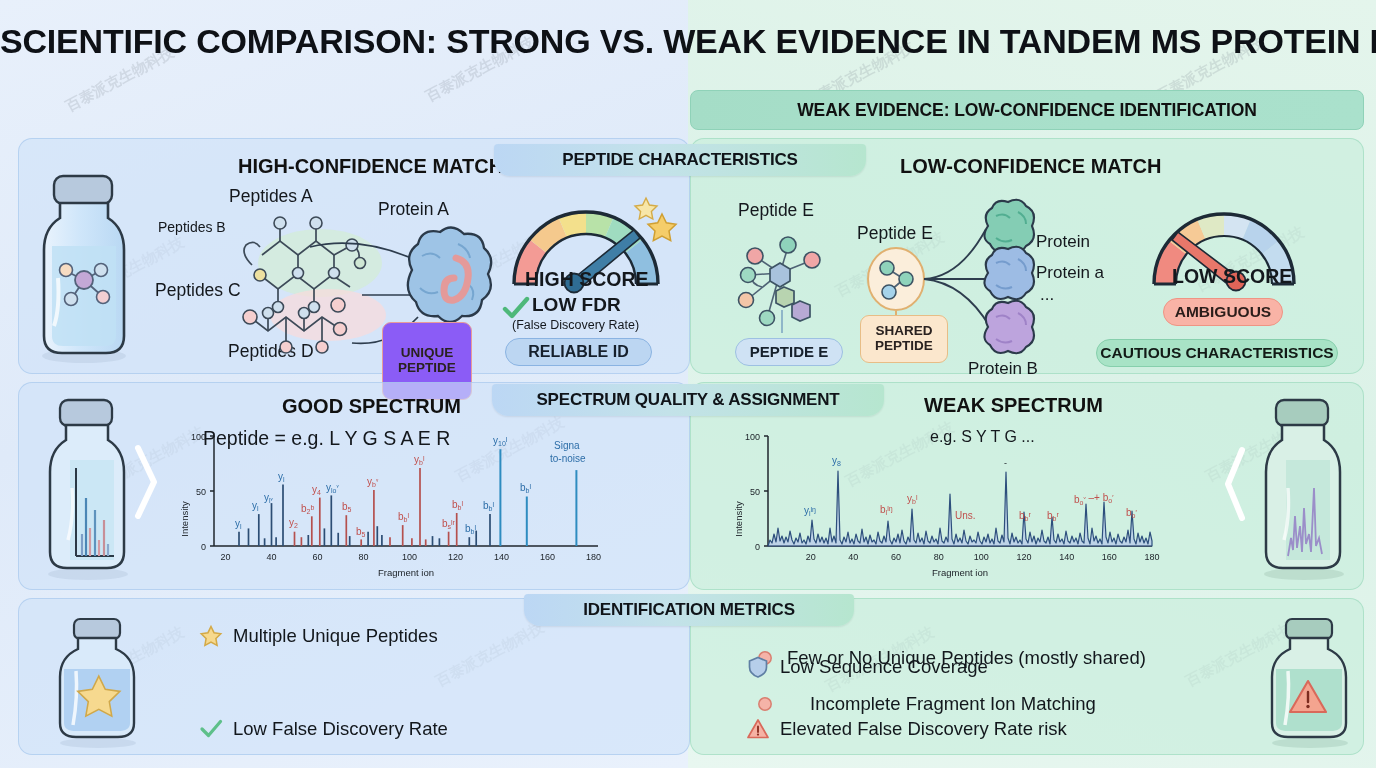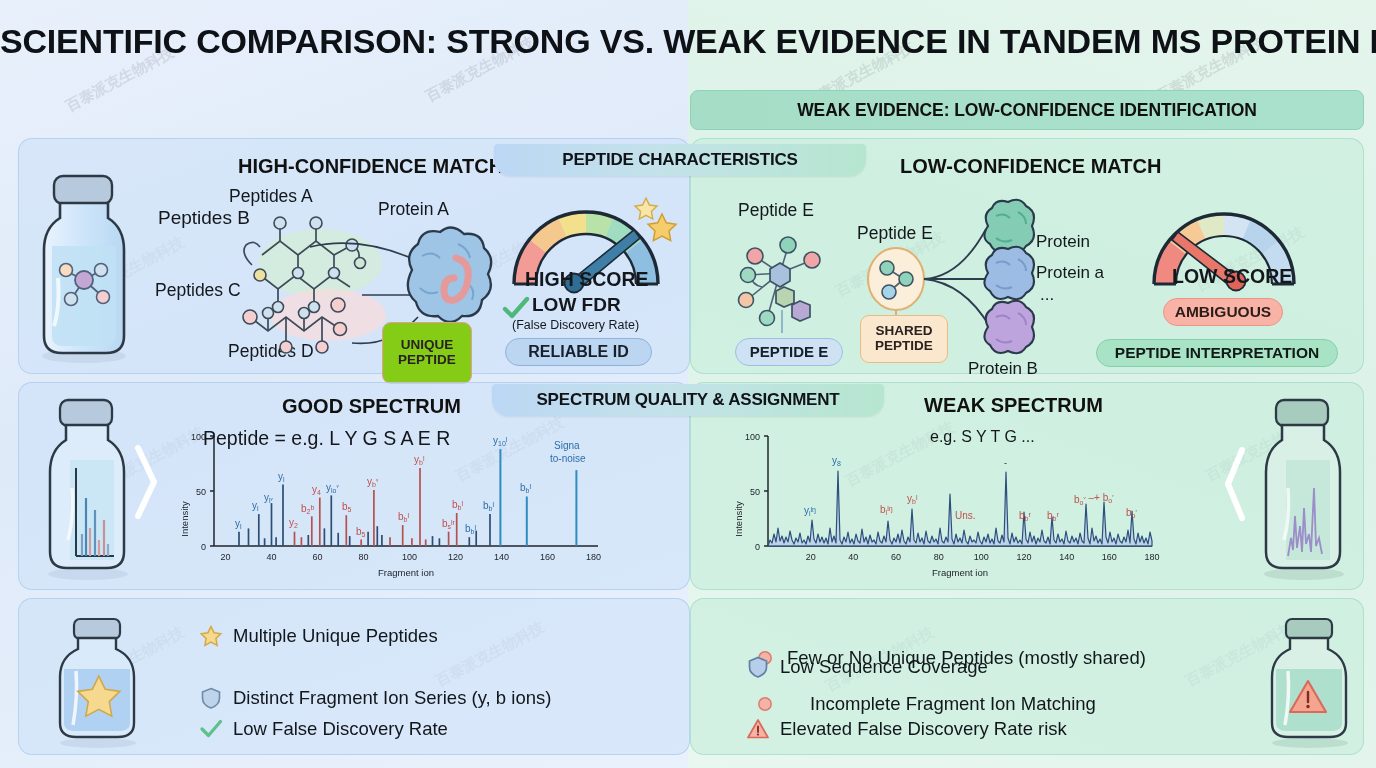--- a/index.html
+++ b/index.html
@@ -54,22 +54,22 @@
 
   
   .sub-title{position:absolute;font-size:20px;font-weight:bold;color:#111;white-space:nowrap;}
 
   
   .lbl{position:absolute;white-space:nowrap;color:#14181d;}
 
   
   .chip{position:absolute;display:flex;align-items:center;justify-content:center;
     border-radius:9px;font-weight:bold;text-align:center;line-height:1.08;}
-  .chip-unique{background:#84cc16;border:1.6px solid #e99a9a;color:#2a2220;
-    font-size:13.5px;padding:12px 8px;}
+  .chip-unique{background:#8b5cf6;border:1.6px solid #e99a9a;color:#2a2220;
+    font-size:13.5px;padding:20px 8px;}
   .chip-reliable{background:#bcd6f2;border:1.6px solid #8ab3e2;color:#16202c;
     font-size:16px;border-radius:14px;}
   .chip-shared{background:#fbe7cd;border:1.6px solid #e7bd86;color:#2a2220;
     font-size:13.5px;padding:4px 6px;}
   .chip-peptidee{background:#cfe2f4;border:1.6px solid #9dc0e2;color:#16202c;
     font-size:15px;border-radius:14px;}
   .chip-ambiguous{background:#f9b3a6;border:1.6px solid #ef9484;color:#2b1d1a;
     font-size:15.5px;border-radius:14px;}
   .chip-cautious{background:#a8e3c6;border:1.6px solid #86cfac;color:#121a16;
     font-size:15.5px;border-radius:14px;}
@@ -142,21 +142,21 @@
     <circle cx="70" cy="122" r="9" fill="#c3a8d6" stroke="#53627a" stroke-width="1.8"></circle>
     <circle cx="52" cy="112" r="6.5" fill="#f7dcc2" stroke="#53627a" stroke-width="1.6"></circle>
     <circle cx="87" cy="112" r="6.5" fill="#cfe0ee" stroke="#53627a" stroke-width="1.6"></circle>
     <circle cx="57" cy="141" r="6.5" fill="#cfe0ee" stroke="#53627a" stroke-width="1.6"></circle>
     <circle cx="89" cy="139" r="6.5" fill="#f3cfd2" stroke="#53627a" stroke-width="1.6"></circle>
   </svg>
 
   <div class="sub-title" style="left:238px;top:155px;">HIGH-CONFIDENCE MATCH</div>
 
   <div class="lbl" style="left:229px;top:186px;font-size:17.5px;">Peptides A</div>
-  <div class="lbl" style="left:158px;top:207px;font-size:19px;">Peptides B</div>
+  <div class="lbl" style="left:158px;top:219px;font-size:14px;">Peptides B</div>
   <div class="lbl" style="left:155px;top:280px;font-size:17.5px;">Peptides C</div>
   <div class="lbl" style="left:228px;top:341px;font-size:17.5px;">Peptides D</div>
   <div class="lbl" style="left:378px;top:199px;font-size:17.5px;">Protein A</div>
 
   <svg width="260" height="160" style="position:absolute;left:210px;top:205px;">
     <ellipse cx="110" cy="58" rx="62" ry="34" fill="#d3ecd7" opacity=".75"></ellipse>
     <ellipse cx="118" cy="110" rx="58" ry="26" fill="#fadcdc" opacity=".7"></ellipse>
     <g stroke="#3d4a58" stroke-width="1.7" fill="none">
       <path d="M42 60 Q30 48 36 40 Q44 34 50 42"></path>
       <path d="M52 50 L70 36 L88 50 L106 36 L124 50 L142 40"></path>
@@ -345,21 +345,21 @@
       <path d="M-70 0 A70 70 0 0 1 70 0" fill="none" stroke="#1d2a36" stroke-width="3.4"></path>
       <path d="M-48 0 A48 48 0 0 1 48 0" fill="none" stroke="#1d2a36" stroke-width="2.2"></path>
       <line x1="-70" y1="0" x2="-48" y2="0" stroke="#1d2a36" stroke-width="3"></line>
       <line x1="70" y1="0" x2="48" y2="0" stroke="#1d2a36" stroke-width="3"></line>
       <path d="M12 -8 L-46 -52 L-52 -44 L6 2 Z" fill="#e8776a" stroke="#1d2a36" stroke-width="1.6"></path>
       <circle cx="12" cy="-3" r="9.5" fill="#e06458" stroke="#1d2a36" stroke-width="1.8"></circle>
     </g>
   </svg>
   <div class="lbl" style="left:1172px;top:265px;font-size:19.5px;font-weight:bold;">LOW SCORE</div>
   <div class="chip chip-ambiguous" style="left:1163px;top:298px;width:118px;height:26px;">AMBIGUOUS</div>
-  <div class="chip chip-cautious" style="left:1096px;top:339px;width:240px;height:26px;">PEPTIDE INTERPRETATION</div>
+  <div class="chip chip-cautious" style="left:1096px;top:339px;width:240px;height:26px;">CAUTIOUS CHARACTERISTICS</div>
 
   <div class="card lt row2-l"></div>
   <div class="card rt row2-r"></div>
 
   <svg width="150" height="200" style="position:absolute;left:18px;top:388px;">
     <ellipse cx="70" cy="186" rx="40" ry="6" fill="#b9cbe2" opacity=".5"></ellipse>
     <rect x="42" y="12" width="52" height="26" rx="8" fill="#b7c9dd" stroke="#2d3a46" stroke-width="2.3"></rect>
     <path d="M48 37 L48 52 Q32 62 32 84 L32 164 Q32 180 49 180 L89 180 Q106 180 106 164 L106 84 Q106 62 90 52 L90 37 Z" fill="#dcecfa" stroke="#2d3a46" stroke-width="2.5"></path>
     <rect x="52" y="72" width="44" height="100" fill="#c7e6f4" opacity=".8"></rect>
     <path d="M58 168 L58 80" stroke="#2a3946" stroke-width="2"></path>
@@ -560,28 +560,20 @@
   </svg>
 
   <div class="metric-row" style="left:198px;top:623px;">
     <span class="metric-ico">
       <svg width="24" height="24">
           <path d="M12 2.5 l3 6.2 6.8 1-4.9 4.8 1.2 6.8-6.1-3.2-6.1 3.2 1.2-6.8-4.9-4.8 6.8-1z" fill="#f7d98d" stroke="#d3a947" stroke-width="1.5"></path>
         </svg>
     </span>
     <span>Multiple Unique Peptides</span>
   </div>
-  <div class="metric-row" style="left:198px;top:685px;">
-    <span class="metric-ico">
-      <svg width="24" height="24">
-          <path d="M12 2.5 L20.5 6 L20.5 12 Q20.5 19 12 22 Q3.5 19 3.5 12 L3.5 6 Z" fill="#bed4ea" stroke="#6e8aa8" stroke-width="1.6"></path>
-        </svg>
-    </span>
-    <span>Distinct Fragment Ion Series (y, b ions)</span>
-  </div>
   <div class="metric-row" style="left:198px;top:716px;">
     <span class="metric-ico">
       <svg width="24" height="24">
           <path d="M3 12 L9.5 18.5 L21.5 4.5" fill="none" stroke="#5ec08a" stroke-width="3.2" stroke-linecap="round" stroke-linejoin="round"></path>
         </svg>
     </span>
     <span>Low False Discovery Rate</span>
   </div>
 
   <div class="metric-row" style="left:752px;top:623px;margin-top:22px;">
@@ -625,14 +617,15 @@
     <path d="M52 25 L52 36 Q34 44 34 64 L34 110 Q34 124 50 124 L92 124 Q108 124 108 110 L108 64 Q108 44 90 36 L90 25 Z" fill="#d9f0e6" stroke="#2d3a46" stroke-width="2.4"></path>
     <path d="M38 56 L38 110 Q38 118 50 118 L92 118 Q104 118 104 110 L104 56 Z" fill="#a7ddc8" opacity=".85"></path>
     <path d="M47 112 Q52 84 50 58" stroke="#fff" stroke-width="3.5" fill="none" opacity=".8"></path>
     <path d="M70 68 L88 99 L52 99 Z" fill="#f4a48f" stroke="#d9695a" stroke-width="2.1" stroke-linejoin="round"></path>
     <line x1="70" y1="79" x2="70" y2="89" stroke="#7d2c1f" stroke-width="2.4" stroke-linecap="round"></line>
     <circle cx="70" cy="93.5" r="1.7" fill="#7d2c1f"></circle>
   </svg>
 
   <div class="ribbon r1">PEPTIDE CHARACTERISTICS</div>
   <div class="ribbon r2">SPECTRUM QUALITY &amp; ASSIGNMENT</div>
+  <div class="ribbon r3">IDENTIFICATION METRICS</div>
 
 </div>
 
 </body></html>

